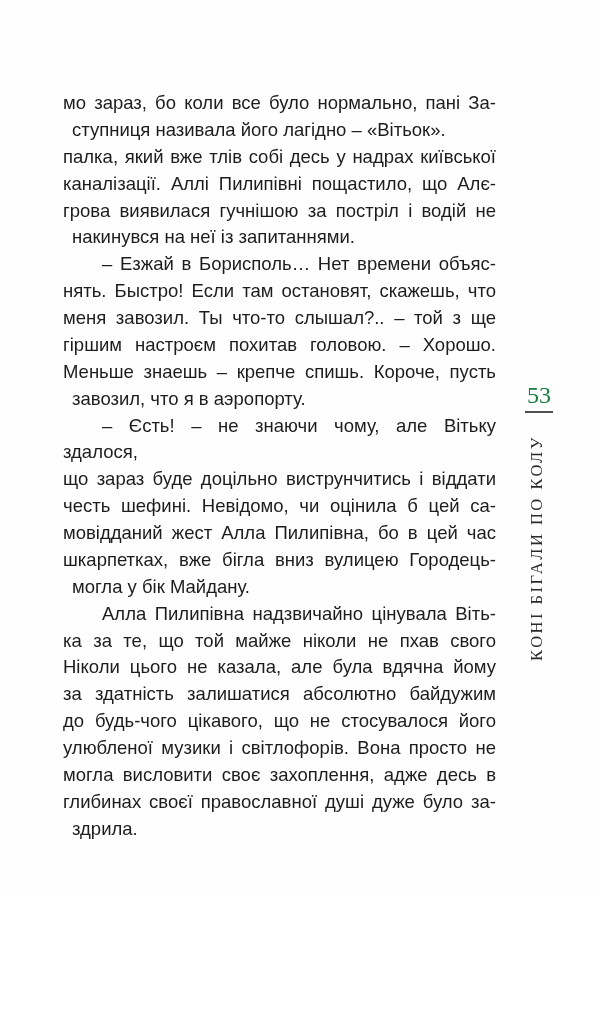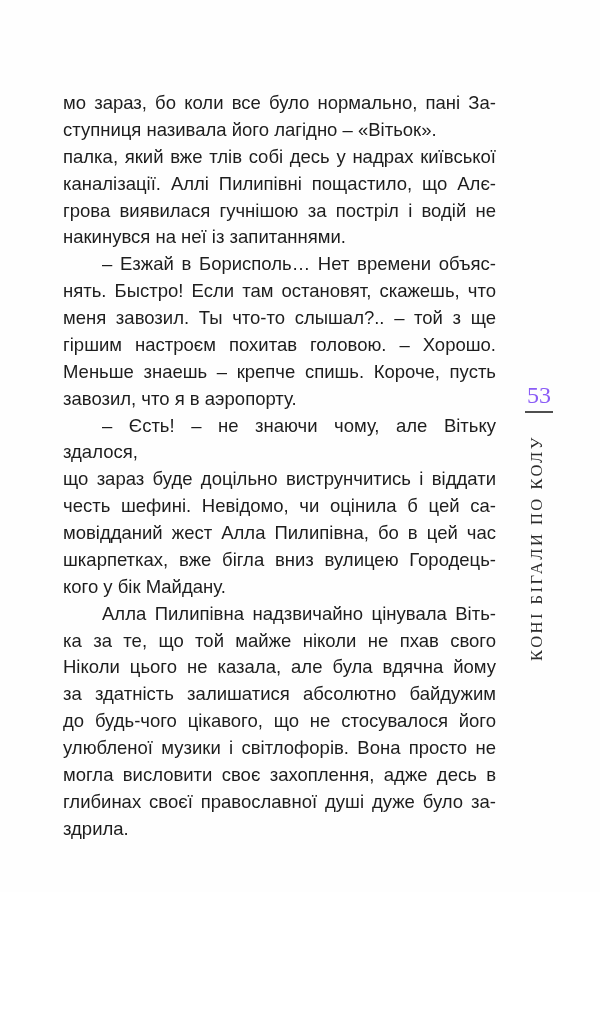--- a/index.html
+++ b/index.html
@@ -24,33 +24,34 @@
     font-size: 18.5px;
     line-height: 26.87px;
   }
   .paragraph { margin: 0; }
   .line {
     text-align: justify;
     text-align-last: justify;
   }
   .line.last {
     text-align-last: left;
+    margin-left: 9px;
   }
   .line.indent {
     text-indent: 39px;
   }
   .page-number {
     position: absolute;
     left: 522px;
     top: 382px;
     width: 34px;
     text-align: center;
     font-family: "Liberation Serif", serif;
     font-size: 24px;
-    color: #8b5cf6;
+    color: #15803d;
     line-height: 1.1;
   }
   .page-number-rule {
     position: absolute;
     left: 525px;
     top: 411px;
     width: 28px;
     height: 2px;
     background: #4f4f4f;
   }
@@ -89,21 +90,21 @@
         <div class="line">гіршим настроєм похитав головою. – Хорошо.</div>
         <div class="line">Меньше знаешь – крепче спишь. Короче, пусть</div>
         <div class="line last">завозил, что я в аэропорту.</div>
       </div>
       <div class="paragraph">
         <div class="line indent">– Єсть! – не знаючи чому, але Вітьку здалося,</div>
         <div class="line">що зараз буде доцільно виструнчитись і віддати</div>
         <div class="line">честь шефині. Невідомо, чи оцінила б цей са-</div>
         <div class="line">мовідданий жест Алла Пилипівна, бо в цей час</div>
         <div class="line">шкарпетках, вже бігла вниз вулицею Городець-</div>
-        <div class="line last">кого у бік Майдану.</div>
+        <div class="line last">могла у бік Майдану.</div>
       </div>
       <div class="paragraph">
         <div class="line indent">Алла Пилипівна надзвичайно цінувала Віть-</div>
         <div class="line">ка за те, що той майже ніколи не пхав свого</div>
         <div class="line">Ніколи цього не казала, але була вдячна йому</div>
         <div class="line">за здатність залишатися абсолютно байдужим</div>
         <div class="line">до будь-чого цікавого, що не стосувалося його</div>
         <div class="line">улюбленої музики і світлофорів. Вона просто не</div>
         <div class="line">могла висловити своє захоплення, адже десь в</div>
         <div class="line">глибинах своєї православної душі дуже було за-</div>

